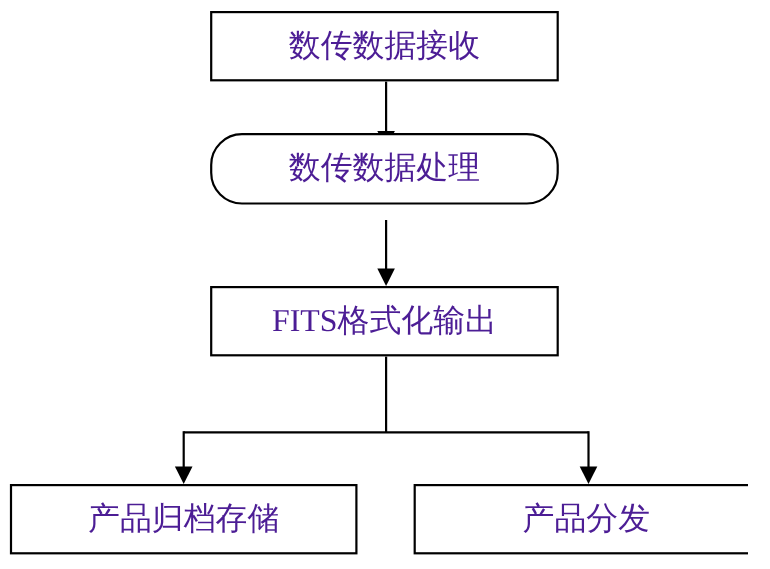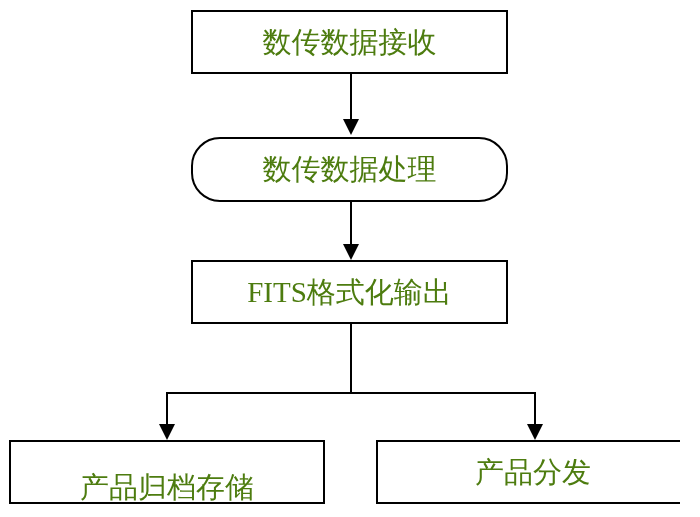--- a/index.html
+++ b/index.html
@@ -6,21 +6,21 @@
     margin: 0;
     padding: 0;
     background: #ffffff;
   }
   .canvas {
     position: relative;
     width: 680px;
     height: 517px;
     background: #ffffff;
     font-family: "Liberation Serif", "DejaVu Serif", serif;
-    color: #4d7c0f;
+    color: #4c1d95;
     overflow: hidden;
   }
   .connectors {
     position: absolute;
     left: 0;
     top: 0;
     width: 700px;
     height: 517px;
   }
   .node {
@@ -29,23 +29,23 @@
     border: 2px solid #000000;
     background: #ffffff;
     display: flex;
     align-items: center;
     justify-content: center;
     font-size: 29px;
     line-height: 1;
     white-space: nowrap;
   }
   .n-receive    { left: 191px; top: 10px;  width: 317px; height: 64px; }
-  .n-process    { left: 191px; top: 137px; width: 317px; height: 65px; border-radius: 29px; }
+  .n-process    { left: 191px; top: 121px; width: 317px; height: 65px; border-radius: 29px; }
   .n-fits       { left: 191px; top: 260px; width: 317px; height: 64px; text-align: right; }
-  .n-archive    { left: 9px;   top: 440px; width: 316px; height: 64px; align-items: flex-end; }
+  .n-archive    { left: 9px;   top: 440px; width: 316px; height: 64px; }
   .n-distribute { left: 376px; top: 440px; width: 314px; height: 64px; font-family: Liberation Serif, serif; }
 </style>
 </head>
 <body>
 
 <div class="canvas">
 
   <svg class="connectors" width="700" height="517" viewBox="0 0 700 517" xmlns="http://www.w3.org/2000/svg">
     <g stroke="#000000" stroke-width="2" fill="none">
 

